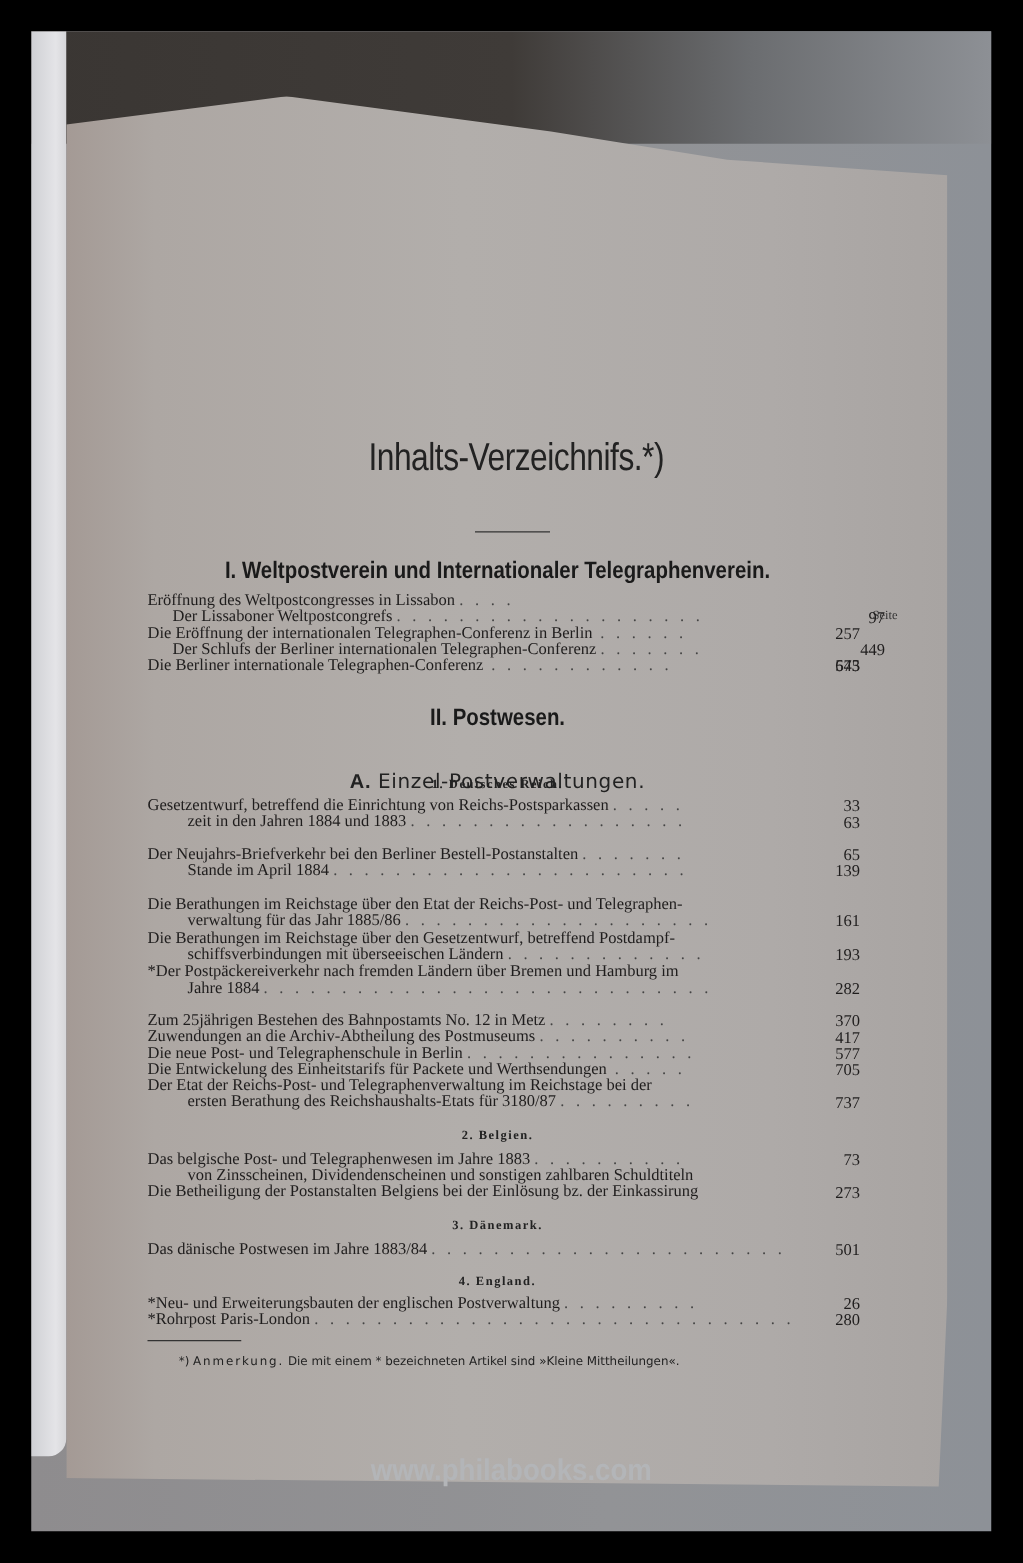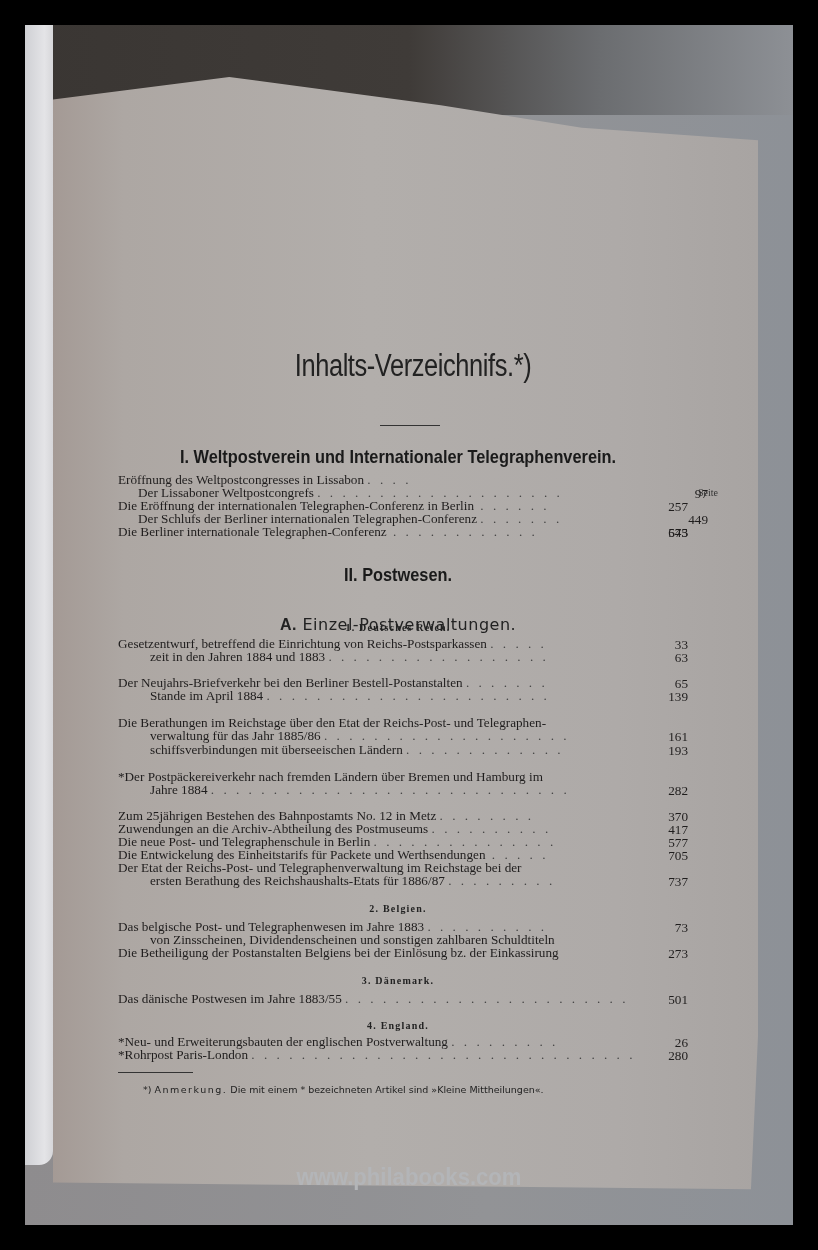--- a/index.html
+++ b/index.html
@@ -101,20 +101,21 @@
   <div class="entry" style="top:690px;">
       <span class="txt cont"><span>Stande im April 1884</span> <span class="dots">. . . . . . . . . . . . . . . . . . . . . . .</span></span>
       <span class="pg">139</span>
     </div>
   <div class="entry" style="top:717px;">
       <span class="txt">Die Berathungen im Reichstage über den Etat der Reichs-Post- und Telegraphen-</span>
       <span class="txt cont"><span>verwaltung für das Jahr 1885/86</span> <span class="dots">. . . . . . . . . . . . . . . . . . . .</span></span>
       <span class="pg">161</span>
     </div>
   <div class="entry" style="top:744px;">
+      <span class="txt">Die Berathungen im Reichstage über den Gesetzentwurf, betreffend Postdampf-</span>
       <span class="txt cont"><span>schiffsverbindungen mit überseeischen Ländern</span> <span class="dots">. . . . . . . . . . . . .</span></span>
       <span class="pg">193</span>
     </div>
   <div class="entry" style="top:771px;">
       <span class="txt">*Der Postpäckereiverkehr nach fremden Ländern über Bremen und Hamburg im</span>
       <span class="txt cont"><span>Jahre 1884</span> <span class="dots">. . . . . . . . . . . . . . . . . . . . . . . . . . . . .</span></span>
       <span class="pg">282</span>
     </div>
   <div class="entry" style="top:810px;">
       <span class="txt"><span>Zum 25jährigen Bestehen des Bahnpostamts No. 12 in Metz</span> <span class="dots">. . . . . . . .</span></span>
@@ -127,38 +128,38 @@
   <div class="entry" style="top:836px;">
       <span class="txt"><span>Die neue Post- und Telegraphenschule in Berlin</span> <span class="dots">. . . . . . . . . . . . . . .</span></span>
       <span class="pg">577</span>
     </div>
   <div class="entry" style="top:849px;">
       <span class="txt"><span>Die Entwickelung des Einheitstarifs für Packete und Werthsendungen</span><span class="dots"> . . . . .</span></span>
       <span class="pg">705</span>
     </div>
   <div class="entry" style="top:862px;">
       <span class="txt">Der Etat der Reichs-Post- und Telegraphenverwaltung im Reichstage bei der</span>
-      <span class="txt cont"><span>ersten Berathung des Reichshaushalts-Etats für 1886/87</span> <span class="dots">. . . . . . . . .</span></span>
+      <span class="txt cont"><span>ersten Berathung des Reichshaushalts-Etats für 3180/87</span> <span class="dots">. . . . . . . . .</span></span>
       <span class="pg">737</span>
     </div>
 
   <div class="country" style="top:903px;">2. Belgien.</div>
   <div class="entry" style="top:921px;">
       <span class="txt"><span>Das belgische Post- und Telegraphenwesen im Jahre 1883</span> <span class="dots">. . . . . . . . . .</span></span>
       <span class="pg">73</span>
     </div>
   <div class="entry" style="top:934px;">
       <span class="txt cont">von Zinsscheinen, Dividendenscheinen und sonstigen zahlbaren Schuldtiteln</span>
       <span class="txt">Die Betheiligung der Postanstalten Belgiens bei der Einlösung bz. der Einkassirung</span>
       <span class="pg">273</span>
     </div>
 
   <div class="country" style="top:975px;">3. Dänemark.</div>
   <div class="entry" style="top:993px;">
-      <span class="txt"><span>Das dänische Postwesen im Jahre 1883/55</span> <span class="dots">. . . . . . . . . . . . . . . . . . . . . . .</span></span>
+      <span class="txt"><span>Das dänische Postwesen im Jahre 1883/84</span> <span class="dots">. . . . . . . . . . . . . . . . . . . . . . .</span></span>
       <span class="pg">501</span>
     </div>
 
   <div class="country" style="top:1020px;">4. England.</div>
   <div class="entry" style="top:1036px;">
       <span class="txt"><span>*Neu- und Erweiterungsbauten der englischen Postverwaltung</span> <span class="dots">. . . . . . . . .</span></span>
       <span class="pg">26</span>
     </div>
   <div class="entry" style="top:1049px;">
       <span class="txt"><span>*Rohrpost Paris-London</span> <span class="dots">. . . . . . . . . . . . . . . . . . . . . . . . . . . . . . .</span></span>

